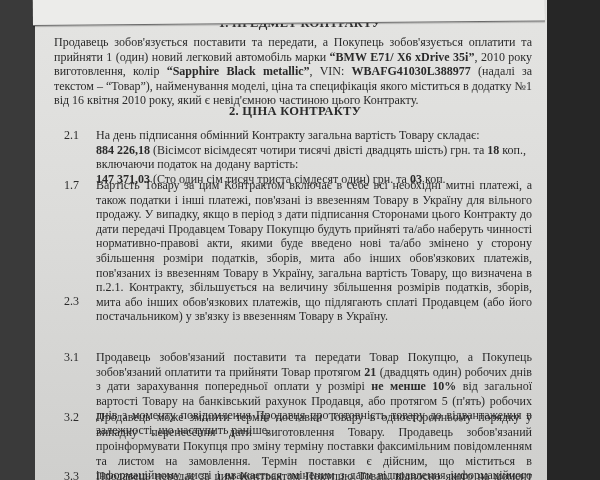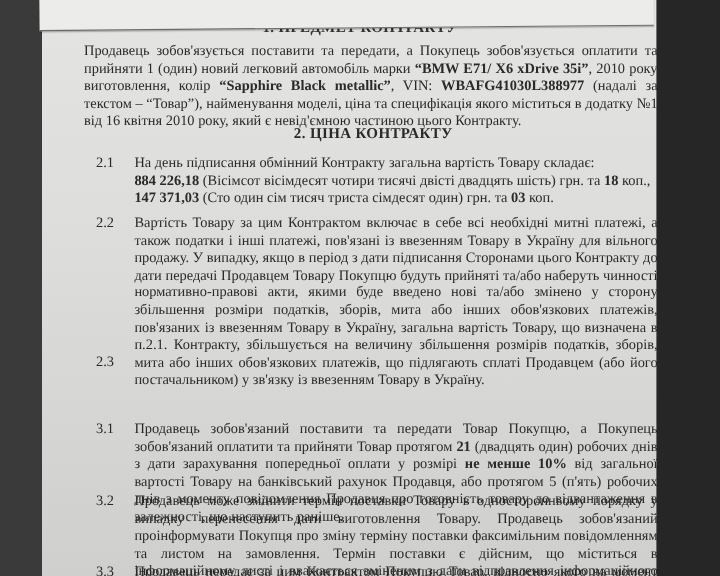--- a/index.html
+++ b/index.html
@@ -8,21 +8,21 @@
   .bg-left { position:absolute; left:0; top:0; width:36px; height:480px; background:#3a3a3a; }
   .bg-right { position:absolute; right:0; top:0; width:56px; height:480px; background:#262626; }
   .paper { position:absolute; left:35px; top:0; width:512px; height:480px;
            background:linear-gradient(180deg,#e4e4e2 0%,#dcdcda 45%,#cfcfcd 100%); }
   .top-sheet { position:absolute; left:33px; top:-4px; width:512px; height:29px;
                background:#ececea; border-bottom:1px solid #6a6a6a;
                transform:rotate(-0.5deg); transform-origin:left bottom; z-index:3;
                box-shadow:0 1px 1px rgba(0,0,0,0.25); }
   .hidden-heading { position:absolute; left:0; top:16px; width:600px; text-align:center; font-weight:bold;
                     font-size:12.5px; z-index:2; color:#333; letter-spacing:0.3px; }
-  .content { position:absolute; left:43px; top:0; width:512px; height:467px; }
+  .content { position:absolute; left:27px; top:0; width:512px; height:467px; }
   .p { position:absolute; font-size:12px; line-height:14.6px; text-align:justify; }
   .intro { left:27px; top:35px; width:478px; }
   .heading { position:absolute; left:0; width:512px; text-align:center; font-weight:bold; font-size:12.5px; letter-spacing:0.3px; }
   .num { position:absolute; left:37px; font-size:12px; }
   .body { left:69px; width:436px; }
   b { font-weight:bold; }
   .line { display:block; }
 </style>
 </head>
 <body>
@@ -39,24 +39,25 @@
   <div class="p intro">
     <span>Продавець зобов'язується поставити та передати, а Покупець зобов'язується оплатити та прийняти 1 (один) новий легковий автомобіль марки </span><b>“BMW E71/ X6 xDrive 35i”</b><span>, 2010 року виготовлення, колір </span><b>“Sapphire Black metallic”</b><span>, VIN: </span><b>WBAFG41030L388977</b><span> (надалі за текстом – “Товар”), найменування моделі, ціна та специфікація якого міститься в додатку №1 від 16 квітня 2010 року, який є невід'ємною частиною цього Контракту.</span>
   </div>
 
   <div class="heading" style="top:104px;padding-left:12px;">2.  ЦІНА КОНТРАКТУ</div>
 
   <div class="num" style="top:128px;">2.1</div>
   <div class="p body" style="top:128px; text-align:left;">
     <span class="line">На день підписання обмінний Контракту загальна вартість Товару складає:</span>
     <span class="line"><b>884 226,18</b><span> (Вісімсот вісімдесят чотири тисячі двісті двадцять шість) грн. та </span><b>18</b><span> коп.,</span></span>
+    <span class="line">включаючи податок на додану вартість:</span>
     <span class="line"><b>147 371,03</b><span> (Сто один сім тисяч триста сімдесят один) грн. та </span><b>03</b><span> коп.</span></span>
   </div>
 
-  <div class="num" style="top:178px;">2.2</div>
+  <div class="num" style="top:178px;">1.7</div>
   <div class="p body" style="top:178px;">Вартість Товару за цим Контрактом включає в себе всі необхідні митні платежі, а також податки і інші платежі, пов'язані із ввезенням Товару в Україну для вільного продажу. У випадку, якщо в період з дати підписання Сторонами цього Контракту до дати передачі Продавцем Товару Покупцю будуть прийняті та/або наберуть чинності нормативно-правові акти, якими буде введено нові та/або змінено у сторону збільшення розміри податків, зборів, мита або інших обов'язкових платежів, пов'язаних із ввезенням Товару в Україну, загальна вартість Товару, що визначена в п.2.1. Контракту, збільшується на величину збільшення розмірів податків, зборів, мита або інших обов'язкових платежів, що підлягають сплаті Продавцем (або його постачальником) у зв'язку із ввезенням Товару в Україну.</div>
 
   <div class="num" style="top:294px;text-align:right;">2.3</div>
 
 
   <div class="num" style="top:350px;">3.1</div>
   <div class="p body" style="top:350px;">
     <span>Продавець зобов'язаний поставити та передати Товар Покупцю, а Покупець зобов'язаний оплатити та прийняти Товар протягом </span><b>21</b><span> (двадцять один) робочих днів з дати зарахування попередньої оплати у розмірі </span><b>не менше 10%</b><span> від загальної вартості Товару на банківський рахунок Продавця, або протягом 5 (п'ять) робочих днів з моменту повідомлення Продавця про готовність товару до відвантаження в залежності, що наступить раніше.</span>
   </div>
 

